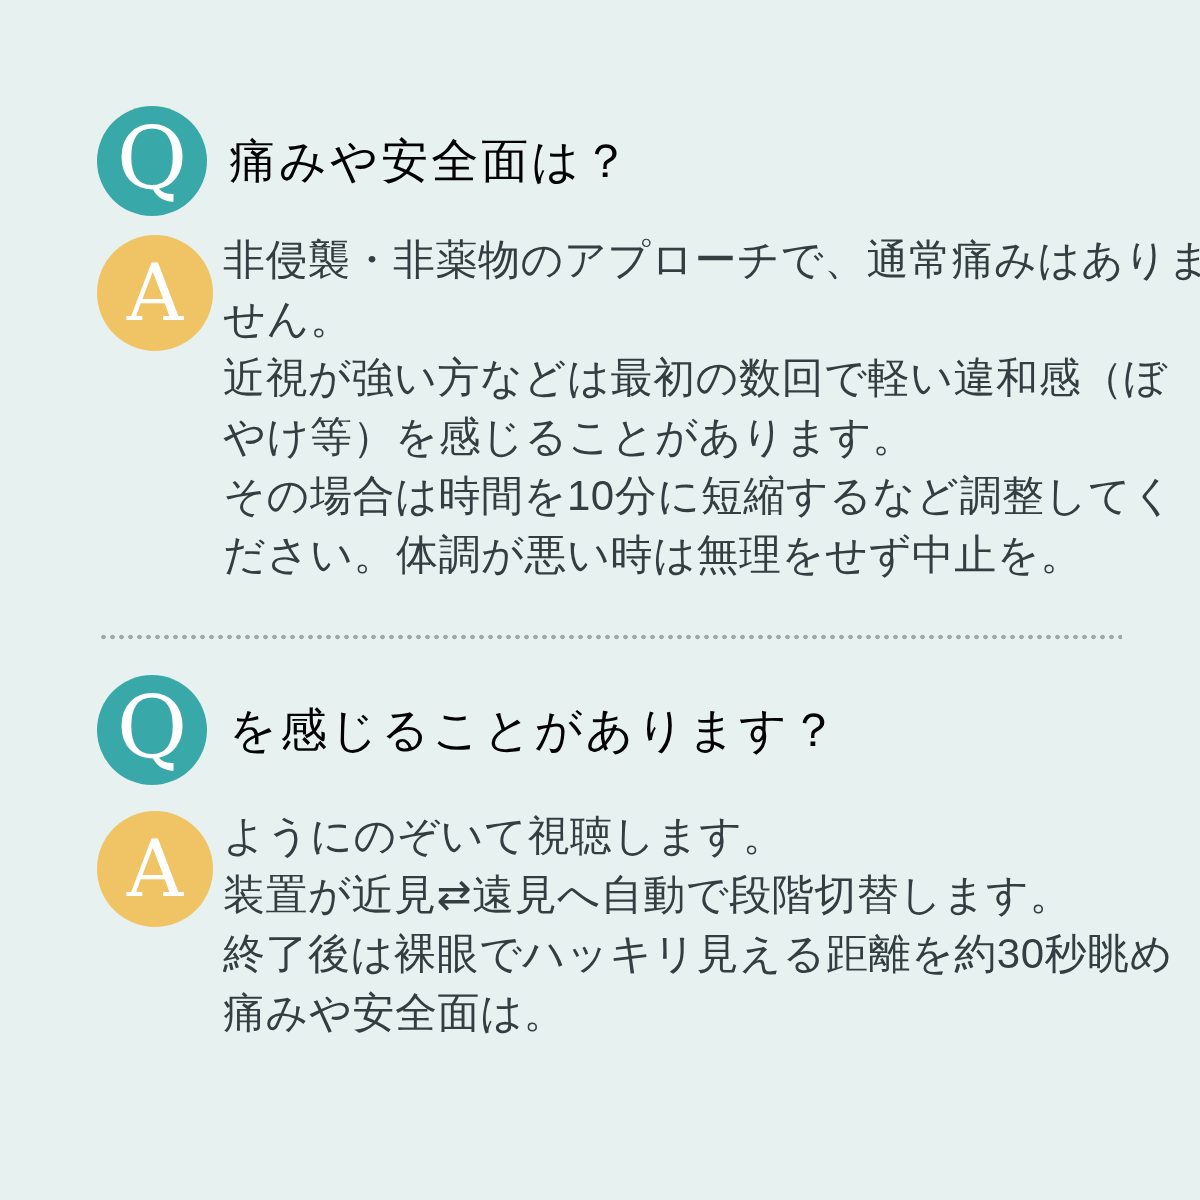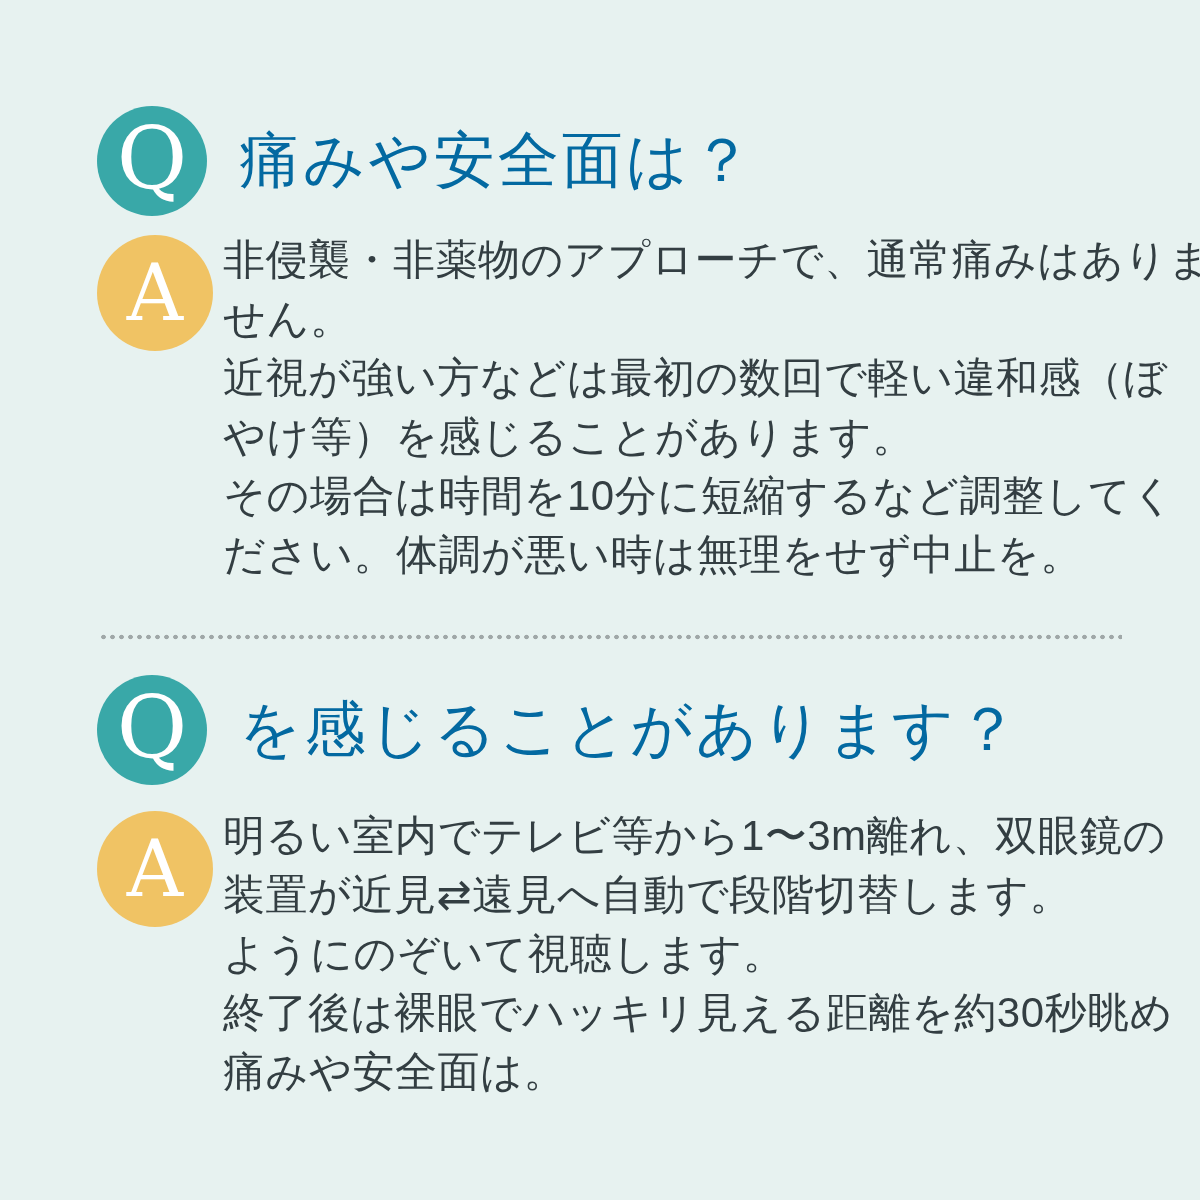--- a/index.html
+++ b/index.html
@@ -43,24 +43,24 @@
   .a-badge {
     width: 116px;
     height: 116px;
     background: #f0c364;
     font-size: 78px;
     margin-top: 2px;
     box-sizing: border-box;
   }
   .q-title {
     font-family: "DejaVu Serif", "Liberation Serif", serif;
-    color: #0369a1;
-    font-size: 61px;
+    color: #000000;
+    font-size: 47px;
     font-weight: 500;
-    margin: 0 0 0 32px;
+    margin: 0 0 0 22px;
     letter-spacing: 3px;
     white-space: nowrap;
   }
   .a-row {
     display: flex;
     align-items: flex-start;
   }
   .a-text {
     margin-left: 10px;
     margin-top: -3px;
@@ -114,23 +114,22 @@
         <div class="badge q-badge">
           <span>Q</span>
         </div>
         <h2 class="q-title">を感じることがあります？</h2>
       </div>
       <div class="a-row">
         <div class="badge a-badge">
           <span>A</span>
         </div>
         <div class="a-text">
-          <div class="a-line">明るい室内でテレビ等から1〜3m離れ、双眼鏡の</div>
+          <div class="a-line">ようにのぞいて視聴します。</div>
           <div class="a-line">装置が近見⇄遠見へ自動で段階切替します。</div>
-          <div class="a-line">ようにのぞいて視聴します。</div>
           <div class="a-line">終了後は裸眼でハッキリ見える距離を約30秒眺め</div>
           <div class="a-line">痛みや安全面は。</div>
         </div>
       </div>
     </section>
 
   </div>
 </div>
 
 </body></html>

